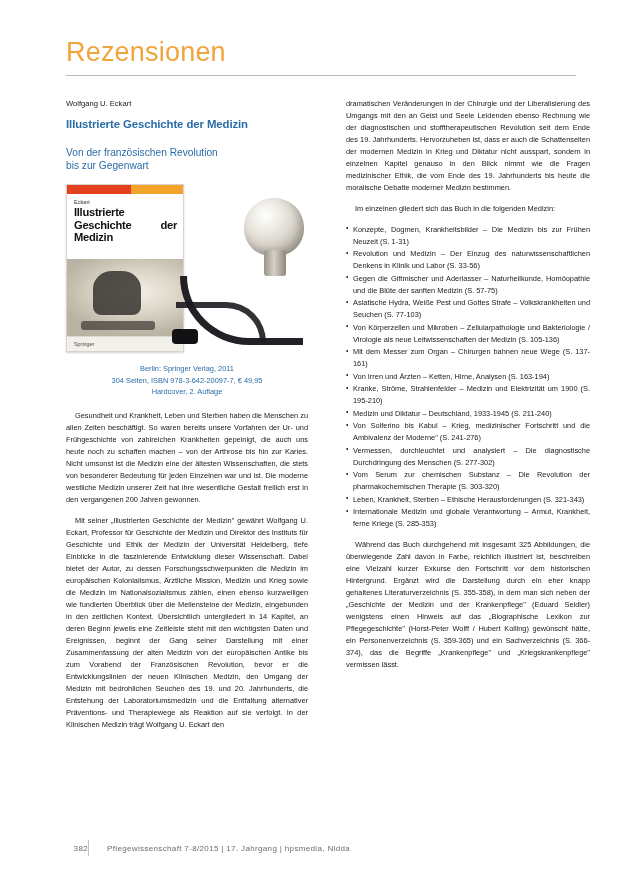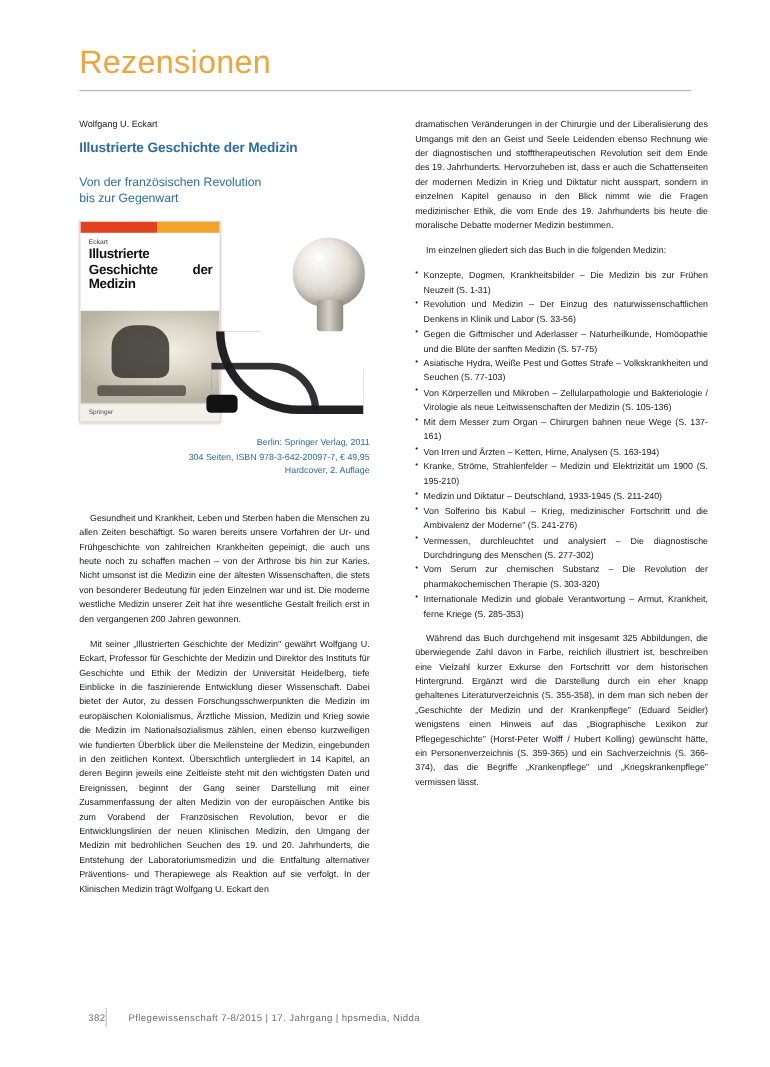--- a/index.html
+++ b/index.html
@@ -233,22 +233,22 @@
     height: 15px;
     background: #121114;
     border-radius: 4px;
   }
 
   
   .pubfacts {
     font-size: 7.4px;
     line-height: 1.52;
     color: #2a6ca8;
-    text-align: right;
-    margin-bottom: 29px;
+    text-align: center;
+    margin-bottom: 13px;
   }
   .pubfacts div { white-space: nowrap; }
 
   
   p.body {
     margin: 0 0 9px 0;
     text-indent: 9px;
     hyphens: auto;
   }
   p.body.noindent { text-indent: 0; }
@@ -355,20 +355,21 @@
       <li>Gegen die Giftmischer und Aderlasser – Naturheilkunde, Homöopathie und die Blüte der sanften Medizin (S. 57-75)</li>
       <li>Asiatische Hydra, Weiße Pest und Gottes Strafe – Volkskrankheiten und Seuchen (S. 77-103)</li>
       <li>Von Körperzellen und Mikroben – Zellularpathologie und Bakteriologie / Virologie als neue Leitwissenschaften der Medizin (S. 105-136)</li>
       <li>Mit dem Messer zum Organ – Chirurgen bahnen neue Wege (S. 137-161)</li>
       <li>Von Irren und Ärzten – Ketten, Hirne, Analysen (S. 163-194)</li>
       <li>Kranke, Ströme, Strahlenfelder – Medizin und Elektrizität um 1900 (S. 195-210)</li>
       <li>Medizin und Diktatur – Deutschland, 1933-1945 (S. 211-240)</li>
       <li>Von Solferino bis Kabul – Krieg, medizinischer Fortschritt und die Ambivalenz der Moderne" (S. 241-276)</li>
       <li>Vermessen, durchleuchtet und analysiert – Die diagnostische Durchdringung des Menschen (S. 277-302)</li>
       <li>Vom Serum zur chemischen Substanz – Die Revolution der pharmakochemischen Therapie (S. 303-320)</li>
+      <li>Leben, Krankheit, Sterben – Ethische Herausforderungen (S. 321-343)</li>
       <li>Internationale Medizin und globale Verantwortung – Armut, Krankheit, ferne Kriege (S. 285-353)</li>
     </ul>
 
     <p class="body">Während das Buch durchgehend mit insgesamt 325 Abbildungen, die überwiegende Zahl davon in Farbe, reichlich illustriert ist, beschreiben eine Vielzahl kurzer Exkurse den Fortschritt vor dem historischen Hintergrund. Ergänzt wird die Darstellung durch ein eher knapp gehaltenes Literaturverzeichnis (S. 355-358), in dem man sich neben der „Geschichte der Medizin und der Krankenpflege" (Eduard Seidler) wenigstens einen Hinweis auf das „Biographische Lexikon zur Pflegegeschichte" (Horst-Peter Wolff / Hubert Kolling) gewünscht hätte, ein Personenverzeichnis (S. 359-365) und ein Sachverzeichnis (S. 366-374), das die Begriffe „Krankenpflege" und „Kriegskrankenpflege" vermissen lässt.</p>
   </div>
 
   <div class="footer">
     <div class="footer-page">382</div>
     <div class="footer-sep"></div>
     <div class="footer-text">Pflegewissenschaft 7-8/2015 | 17. Jahrgang | hpsmedia, Nidda</div>

